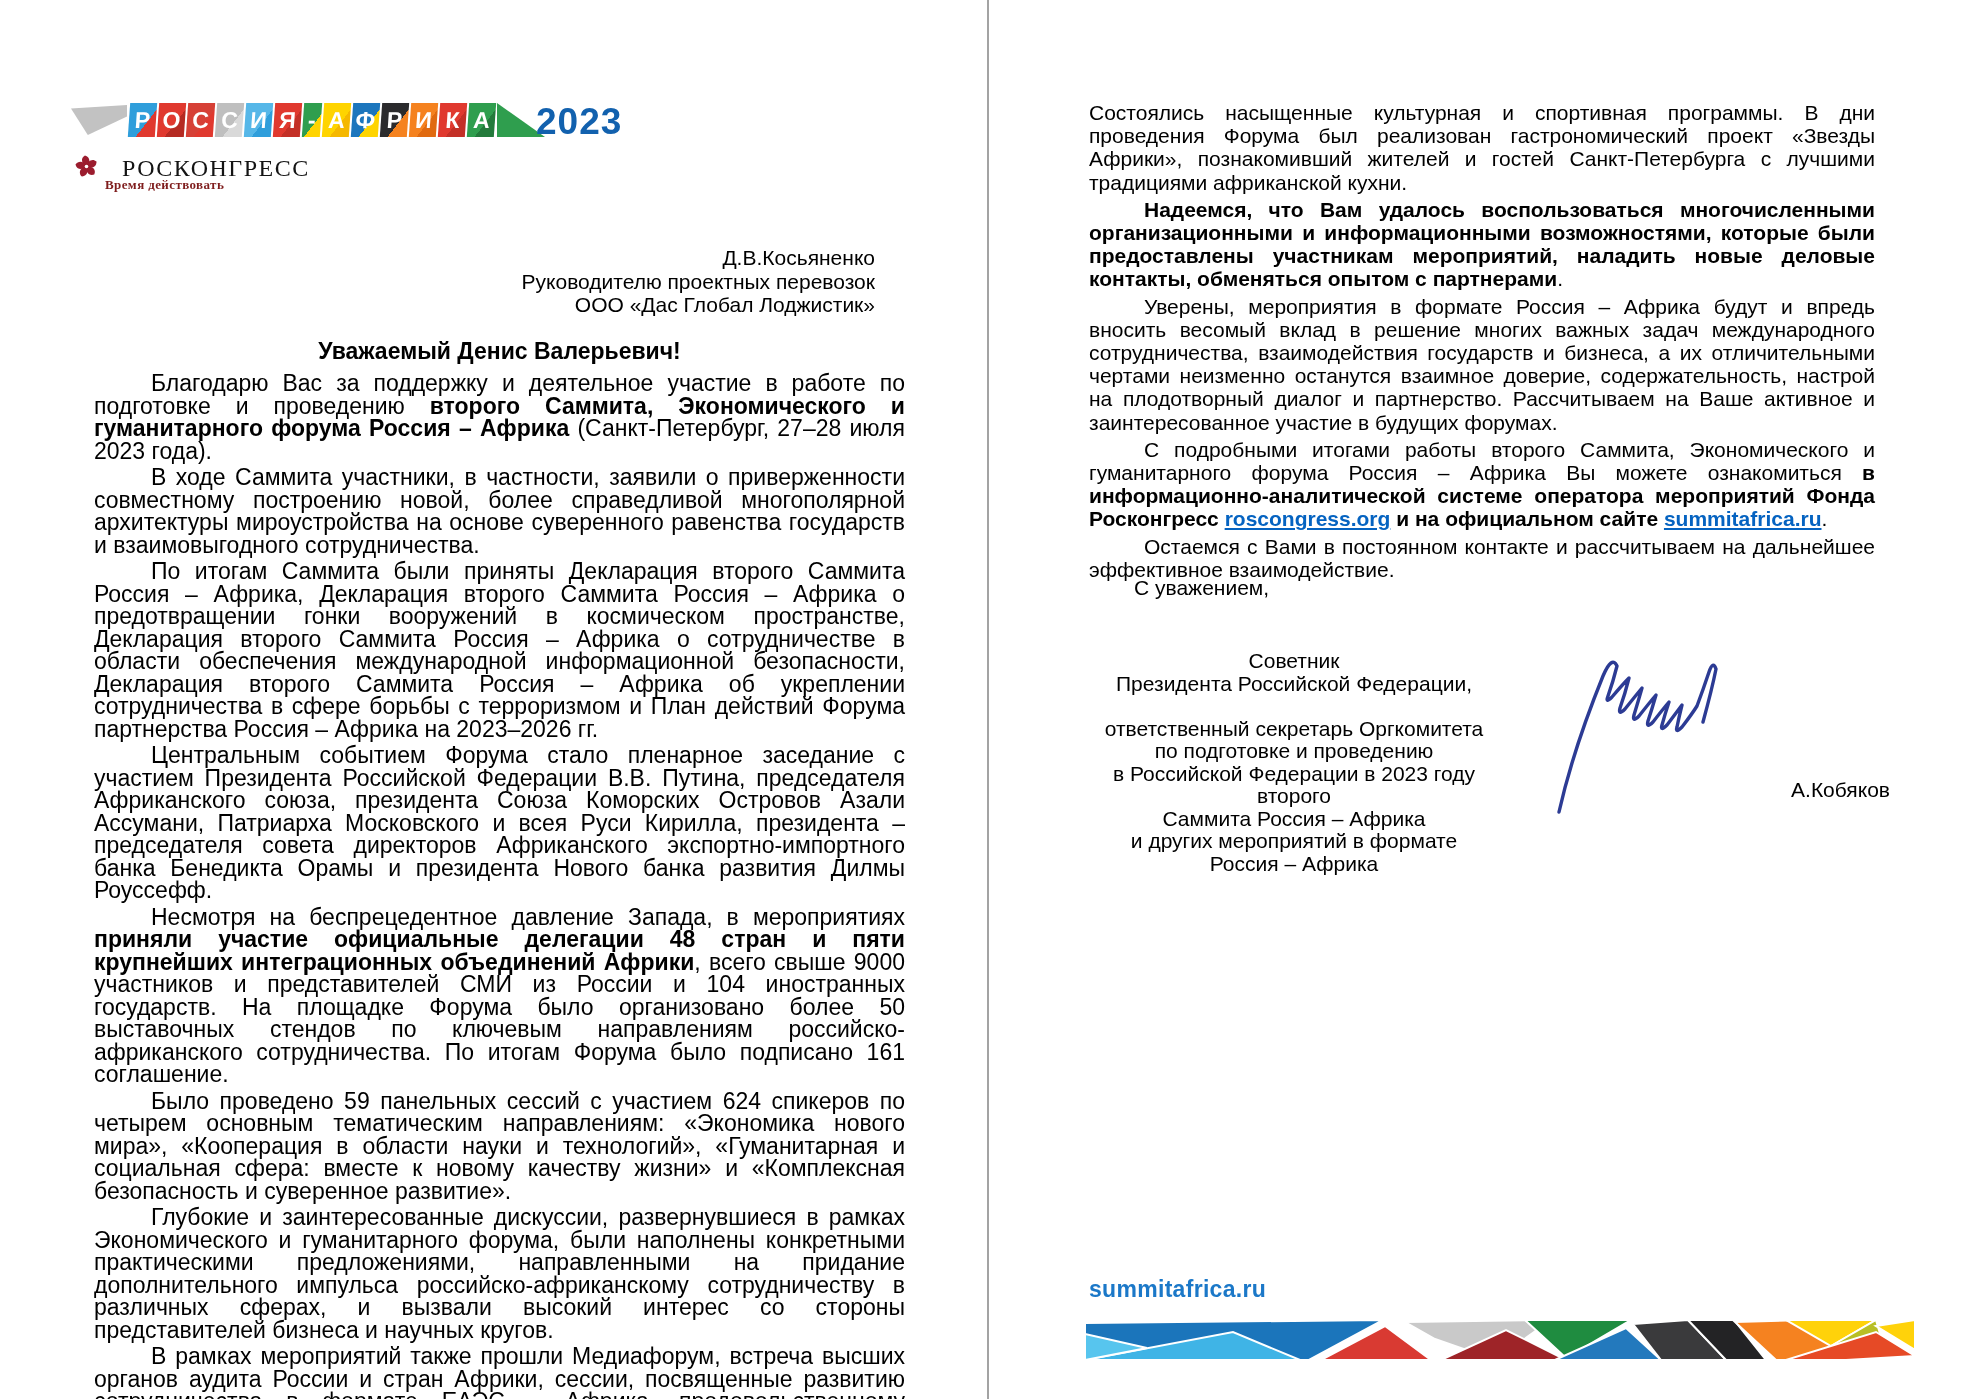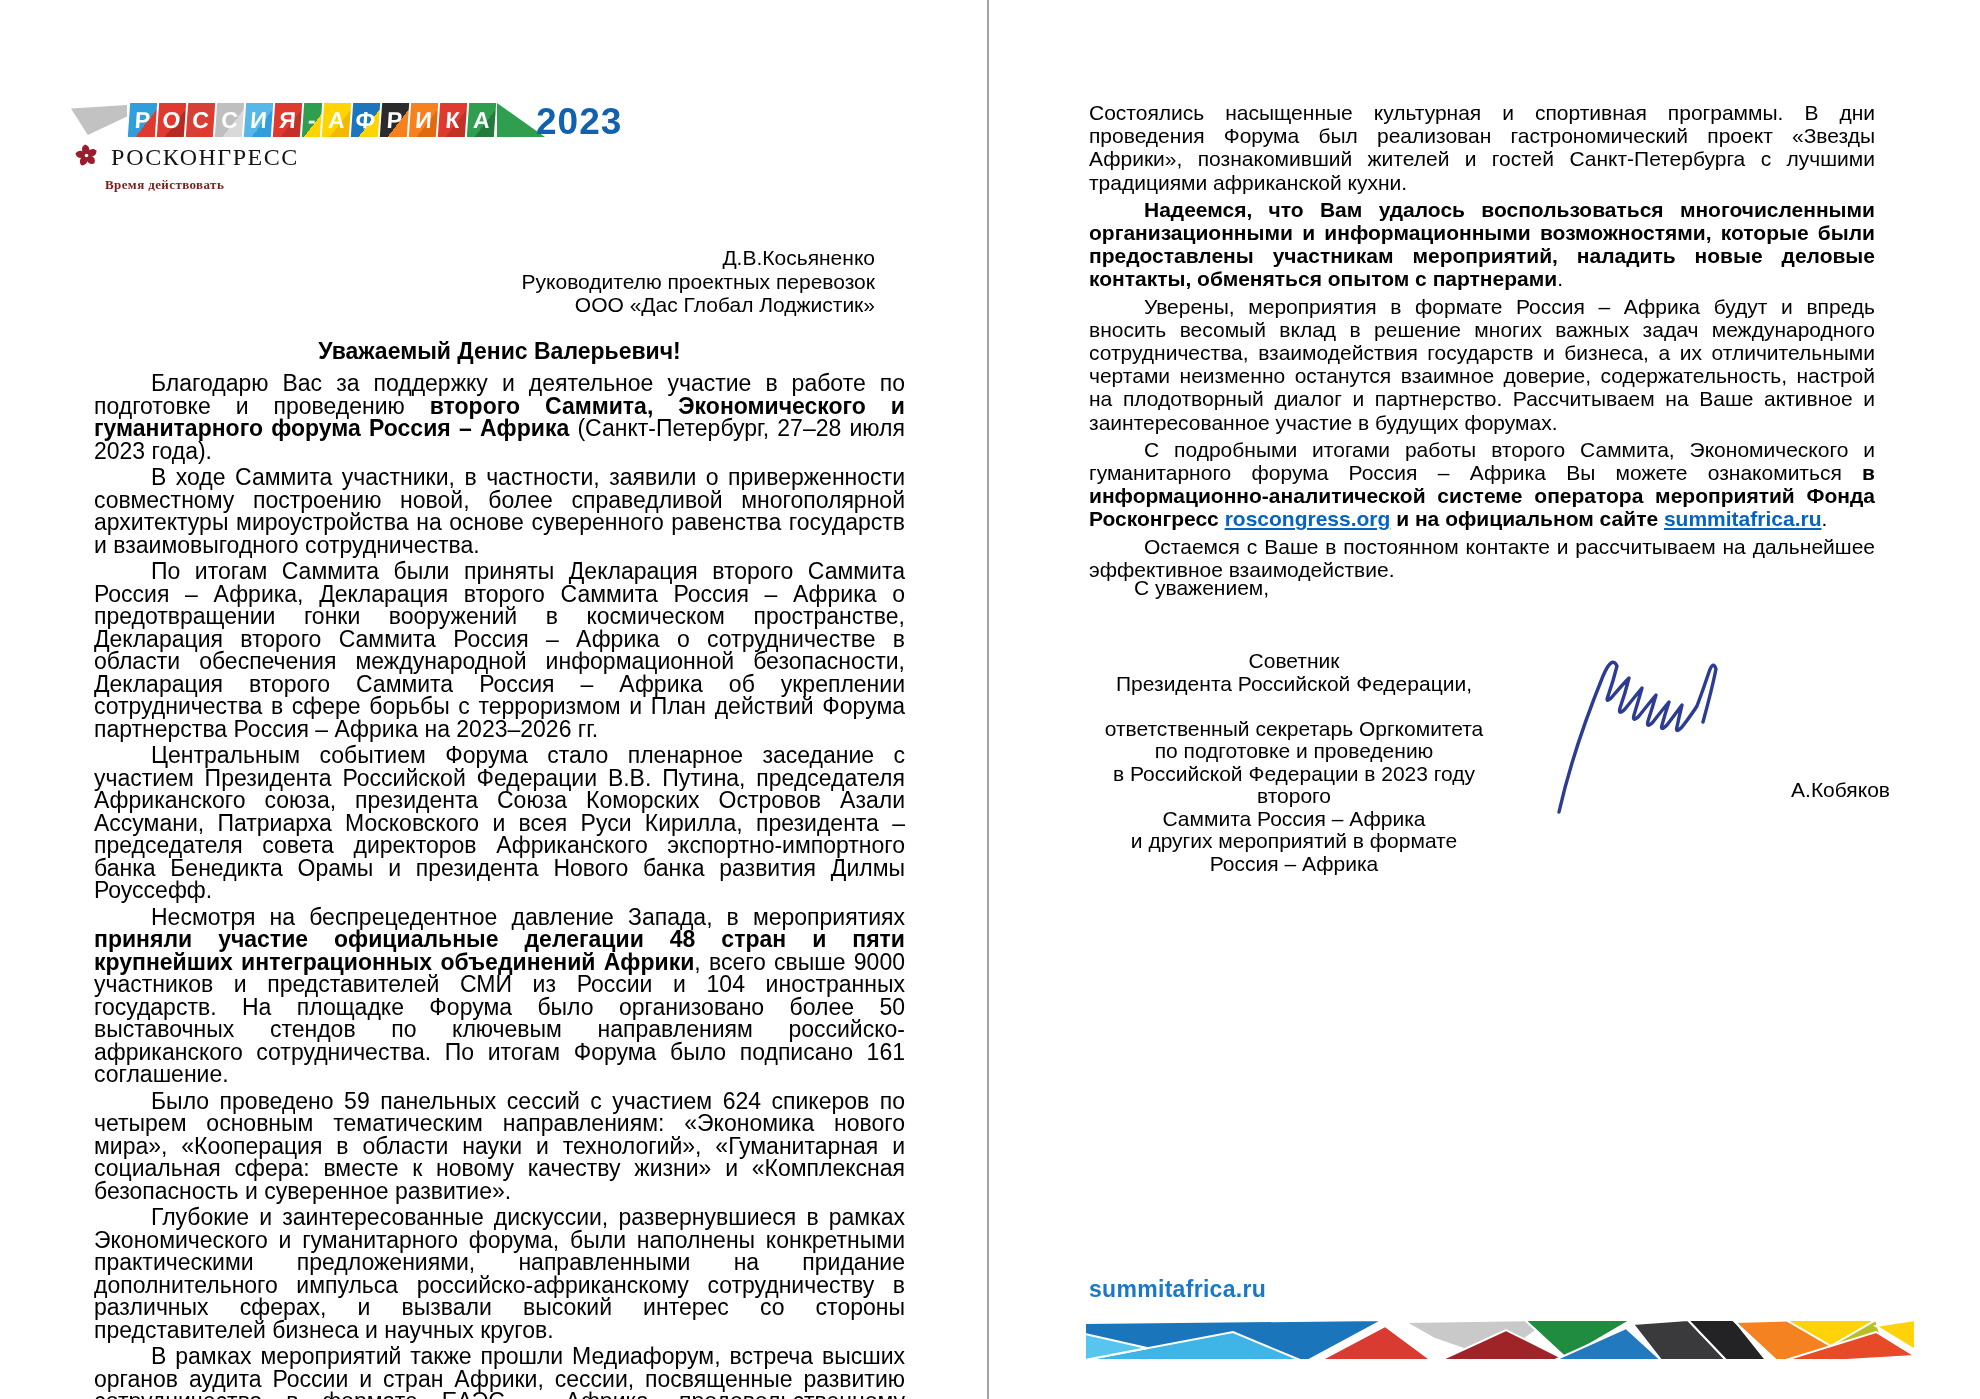--- a/index.html
+++ b/index.html
@@ -8,21 +8,21 @@
   
   .divider{left:987px;top:0;width:2px;height:1399px;background:#a3a3a3;}
   
   .logo-strip{left:71px;top:102px;height:36px;display:flex;align-items:center;}
   .logo-arrow{width:56px;height:30px;background:#c2c2c2;clip-path:polygon(0 12%,100% 0,100% 38%,30% 100%);margin-right:2px;}
   .logo-tiles{display:flex;gap:2px;}
   .tile{width:27px;height:34px;display:flex;align-items:center;justify-content:center;font-weight:bold;font-size:23px;color:#fff;transform:skewX(-4deg);}
   .tile.dash{width:18px;}
   .logo-end{width:48px;height:34px;background:#2f9e4e;clip-path:polygon(0 0,100% 100%,0 100%);margin-left:2px;}
   .logo-year{left:536px;top:101px;font-size:37px;font-weight:800;color:#1261ae;letter-spacing:1px;}
-  .rosc-row{left:73px;top:142px;display:flex;align-items:center;gap:11px;}
+  .rosc-row{left:73px;top:153px;display:flex;align-items:center;gap:22px;}
   .rosc-word{font-family:"Liberation Serif","DejaVu Serif",serif;font-size:24px;letter-spacing:1.5px;color:#141414;}
   .rosc-tag{left:105px;top:177px;font-family:"Liberation Serif","DejaVu Serif",serif;font-size:13px;font-weight:bold;color:#7f1d1d;letter-spacing:0.4px;}
   
   .recipient{left:80px;top:246px;width:795px;text-align:right;font-size:21px;line-height:23.5px;}
   .salutation{left:94px;top:338px;width:811px;text-align:center;font-weight:bold;font-size:23px;}
   .page1-body{left:94px;top:372px;width:811px;font-size:23px;line-height:22.5px;text-align:justify;}
   .para{margin:0 0 4px 0;text-indent:57px;}
   .b{font-weight:bold;}
   .lnk{color:#0563c1;text-decoration:underline;cursor:pointer;}
   
@@ -96,21 +96,21 @@
     <p class="para"><span>Было проведено 59 панельных сессий с участием 624 спикеров по четырем основным тематическим направлениям: «Экономика нового мира», «Кооперация в области науки и технологий», «Гуманитарная и социальная сфера: вместе к новому качеству жизни» и «Комплексная безопасность и суверенное развитие».</span></p>
     <p class="para"><span>Глубокие и заинтересованные дискуссии, развернувшиеся в рамках Экономического и гуманитарного форума, были наполнены конкретными практическими предложениями, направленными на придание дополнительного импульса российско-африканскому сотрудничеству в различных сферах, и вызвали высокий интерес со стороны представителей бизнеса и научных кругов.</span></p>
     <p class="para"><span>В рамках мероприятий также прошли Медиафорум, встреча высших органов аудита России и стран Африки, сессии, посвященные развитию сотрудничества в формате ЕАЭС – Африка, продовольственному суверенитету, атомным технологиям, здравоохранению и борьбе с эпидемиями, креативному бизнесу и многие другие.</span></p>
   </div>
 
 <div class="abs page2-body">
     <p class="para noindent"><span>Состоялись насыщенные культурная и спортивная программы. В дни проведения Форума был реализован гастрономический проект «Звезды Африки», познакомивший жителей и гостей Санкт-Петербурга с лучшими традициями африканской кухни.</span></p>
     <p class="para"><span class="b">Надеемся, что Вам удалось воспользоваться многочисленными организационными и информационными возможностями, которые были предоставлены участникам мероприятий, наладить новые деловые контакты, обменяться опытом с партнерами</span><span>.</span></p>
     <p class="para"><span>Уверены, мероприятия в формате Россия – Африка будут и впредь вносить весомый вклад в решение многих важных задач международного сотрудничества, взаимодействия государств и бизнеса, а их отличительными чертами неизменно останутся взаимное доверие, содержательность, настрой на плодотворный диалог и партнерство. Рассчитываем на Ваше активное и заинтересованное участие в будущих форумах.</span></p>
     <p class="para"><span>С подробными итогами работы  второго Саммита, Экономического и гуманитарного форума Россия – Африка Вы можете ознакомиться </span><span class="b">в информационно-аналитической системе оператора мероприятий Фонда Росконгресс </span><span class="b lnk">roscongress.org</span><span class="b"> и на официальном сайте </span><span class="b lnk">summitafrica.ru</span><span>.</span></p>
-    <p class="para"><span>Остаемся с Ваше в постоянном контакте и рассчитываем на дальнейшее эффективное взаимодействие.</span></p>
+    <p class="para"><span>Остаемся с Вами в постоянном контакте и рассчитываем на дальнейшее эффективное взаимодействие.</span></p>
   </div>
 
 <div class="abs closing">С уважением,</div>
 
 <div class="abs sigblock">
     <div class="line">Советник</div>
     <div class="line">Президента Российской Федерации,</div>
     <div class="line"></div>
     <div class="line">ответственный секретарь Оргкомитета</div>
     <div class="line">по подготовке и проведению</div>

